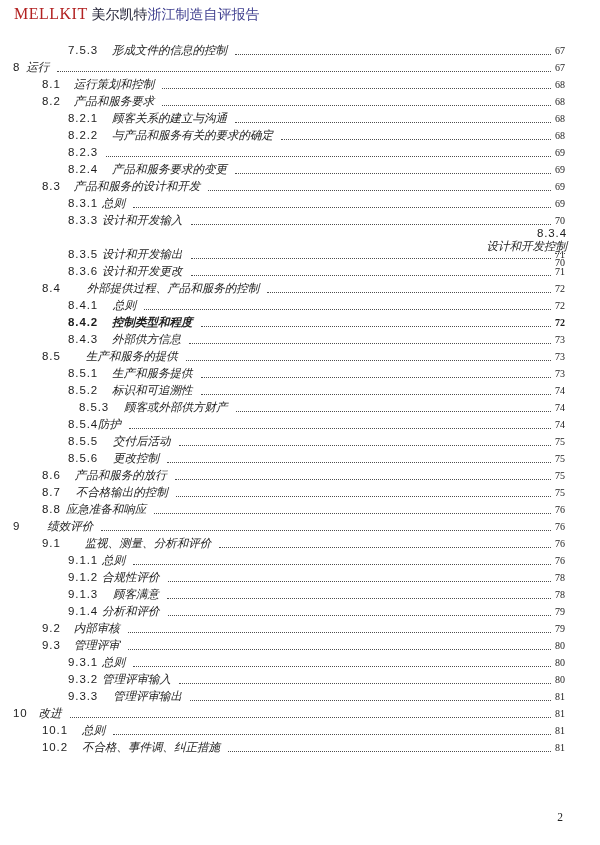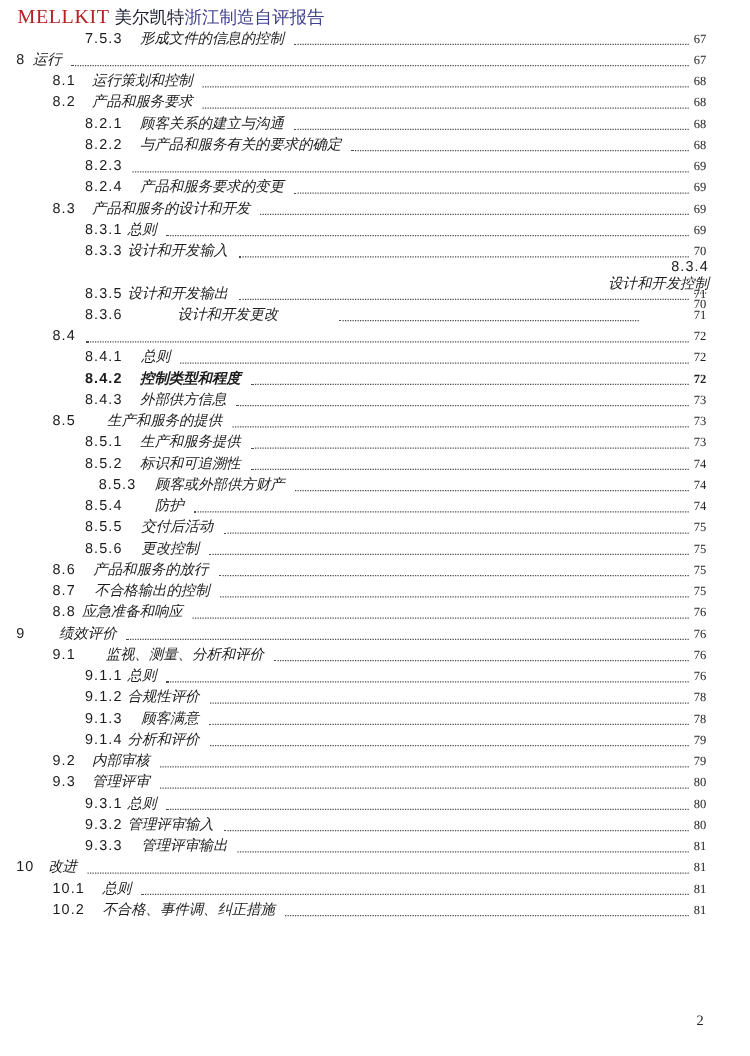--- a/index.html
+++ b/index.html
@@ -23,21 +23,21 @@
   .brand {
     font-family: "Liberation Serif", serif;
     font-size: 16px;
     letter-spacing: 0.5px;
   }
   .header .cjk { font-size: 14px; }
   .toc {
     position: absolute;
     left: 13px;
     right: 33px;
-    top: 21px;
+    top: 40px;
   }
   .toc-row {
     display: flex;
     align-items: flex-end;
     height: 17px;
     font-size: 11.5px;
     line-height: 13px;
     white-space: nowrap;
   }
   .toc-num {
@@ -151,28 +151,29 @@
     <span class="toc-title" style="margin-left: 4px;">设计和开发控制</span>
     <span class="leader"></span>
     <span class="toc-page">70</span>
   </div>
     <div class="toc-row" style="padding-left: 55px;">
     <span class="toc-num">8.3.5</span>
     <span class="toc-title" style="margin-left: 4px;">设计和开发输出</span>
     <span class="leader"></span>
     <span class="toc-page">71</span>
   </div>
-    <div class="toc-row" style="padding-left: 55px; gap: 40px;">
+    <div class="toc-row" style="padding-left: 55px;">
     <span class="toc-num">8.3.6</span>
     <span class="toc-title" style="margin-left: 4px;">设计和开发更改</span>
     <span class="leader"></span>
     <span class="toc-page">71</span>
   </div>
     <div class="toc-row" style="padding-left: 29px;">
     <span class="toc-num">8.4</span>
+    <span class="toc-title" style="margin-left: 26px;">外部提供过程、产品和服务的控制</span>
     <span class="leader"></span>
     <span class="toc-page">72</span>
   </div>
     <div class="toc-row" style="padding-left: 55px;">
     <span class="toc-num">8.4.1</span>
     <span class="toc-title" style="margin-left: 15px;">总则</span>
     <span class="leader"></span>
     <span class="toc-page">72</span>
   </div>
     <div class="toc-row" style="padding-left: 55px; font-weight: bold;">
@@ -206,21 +207,21 @@
     <span class="toc-page">74</span>
   </div>
     <div class="toc-row" style="padding-left: 66px;">
     <span class="toc-num">8.5.3</span>
     <span class="toc-title" style="margin-left: 15px;">顾客或外部供方财产</span>
     <span class="leader"></span>
     <span class="toc-page">74</span>
   </div>
     <div class="toc-row" style="padding-left: 55px;">
     <span class="toc-num">8.5.4</span>
-    <span class="toc-title" style="margin-left: 26px;">防护</span>
+    <span class="toc-title" style="margin-left: 0;">防护</span>
     <span class="leader"></span>
     <span class="toc-page">74</span>
   </div>
     <div class="toc-row" style="padding-left: 55px;">
     <span class="toc-num">8.5.5</span>
     <span class="toc-title" style="margin-left: 15px;">交付后活动</span>
     <span class="leader"></span>
     <span class="toc-page">75</span>
   </div>
     <div class="toc-row" style="padding-left: 55px;">

